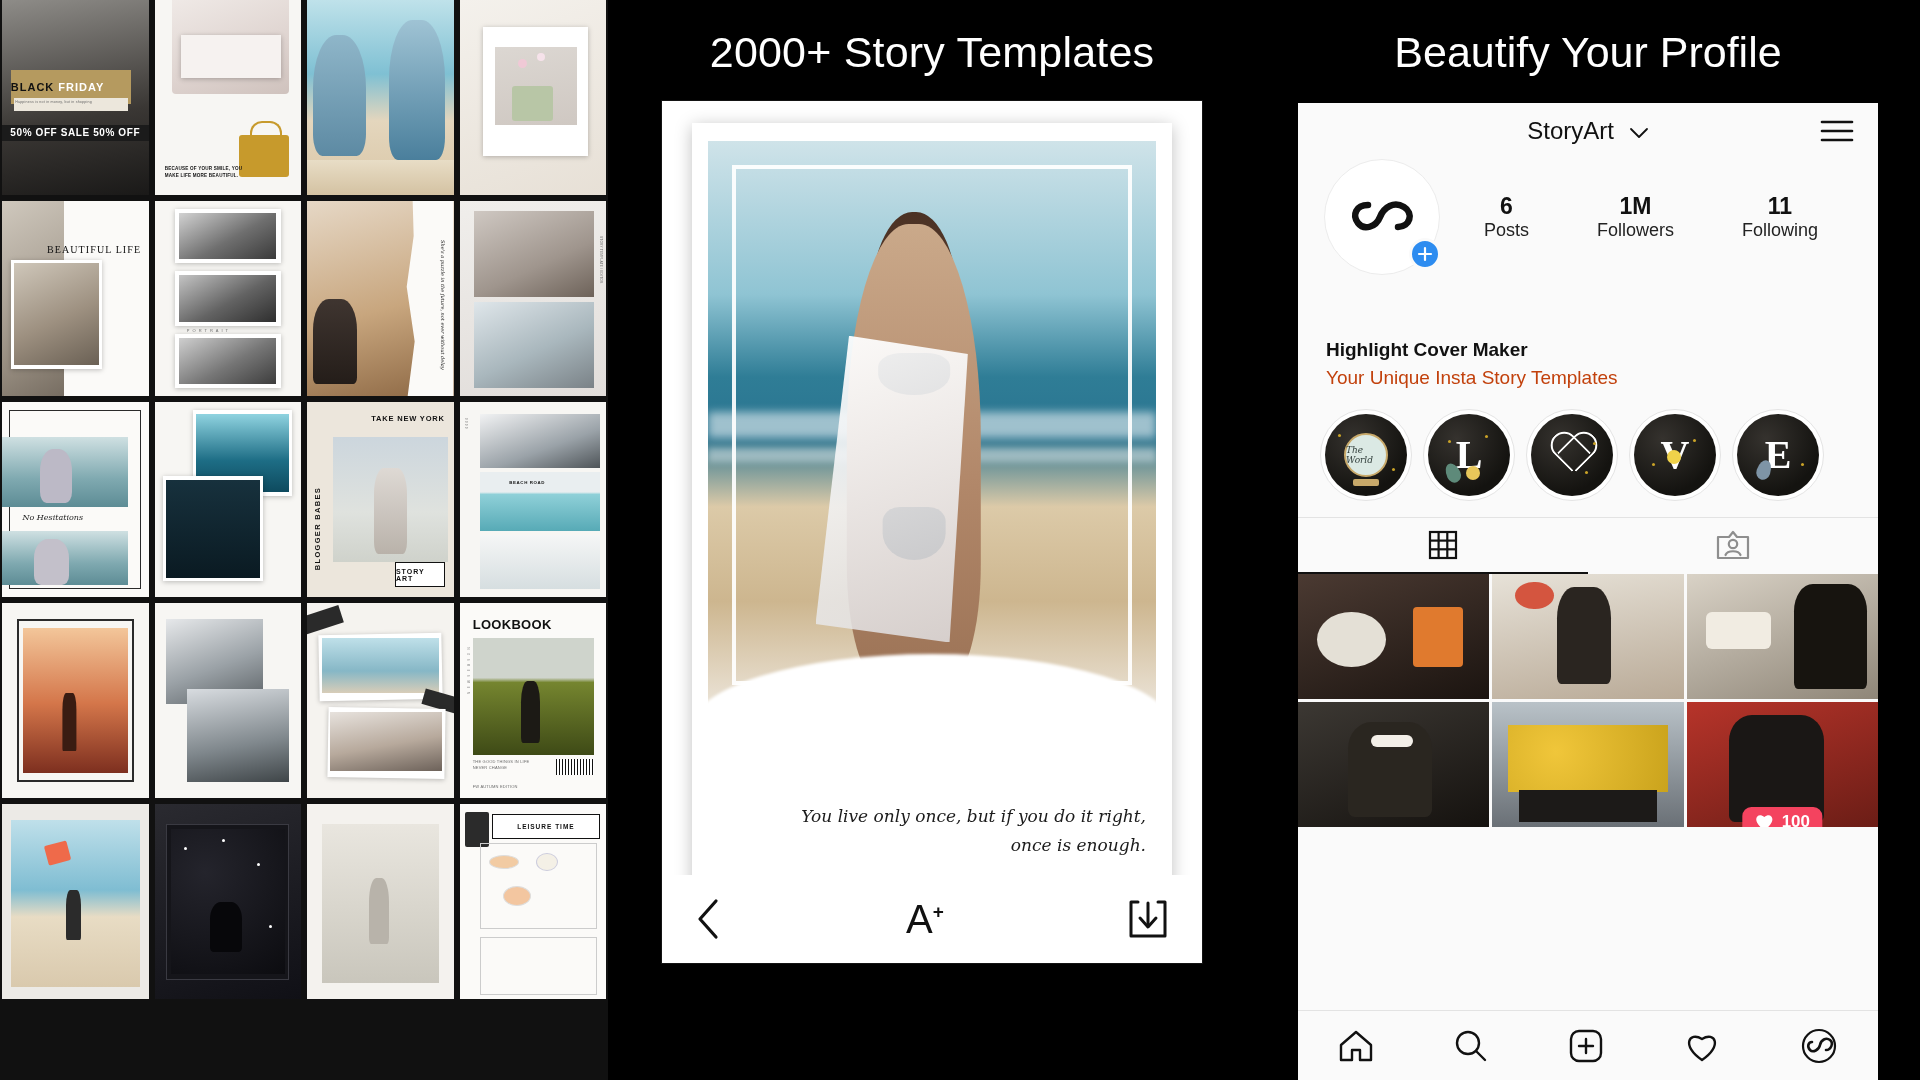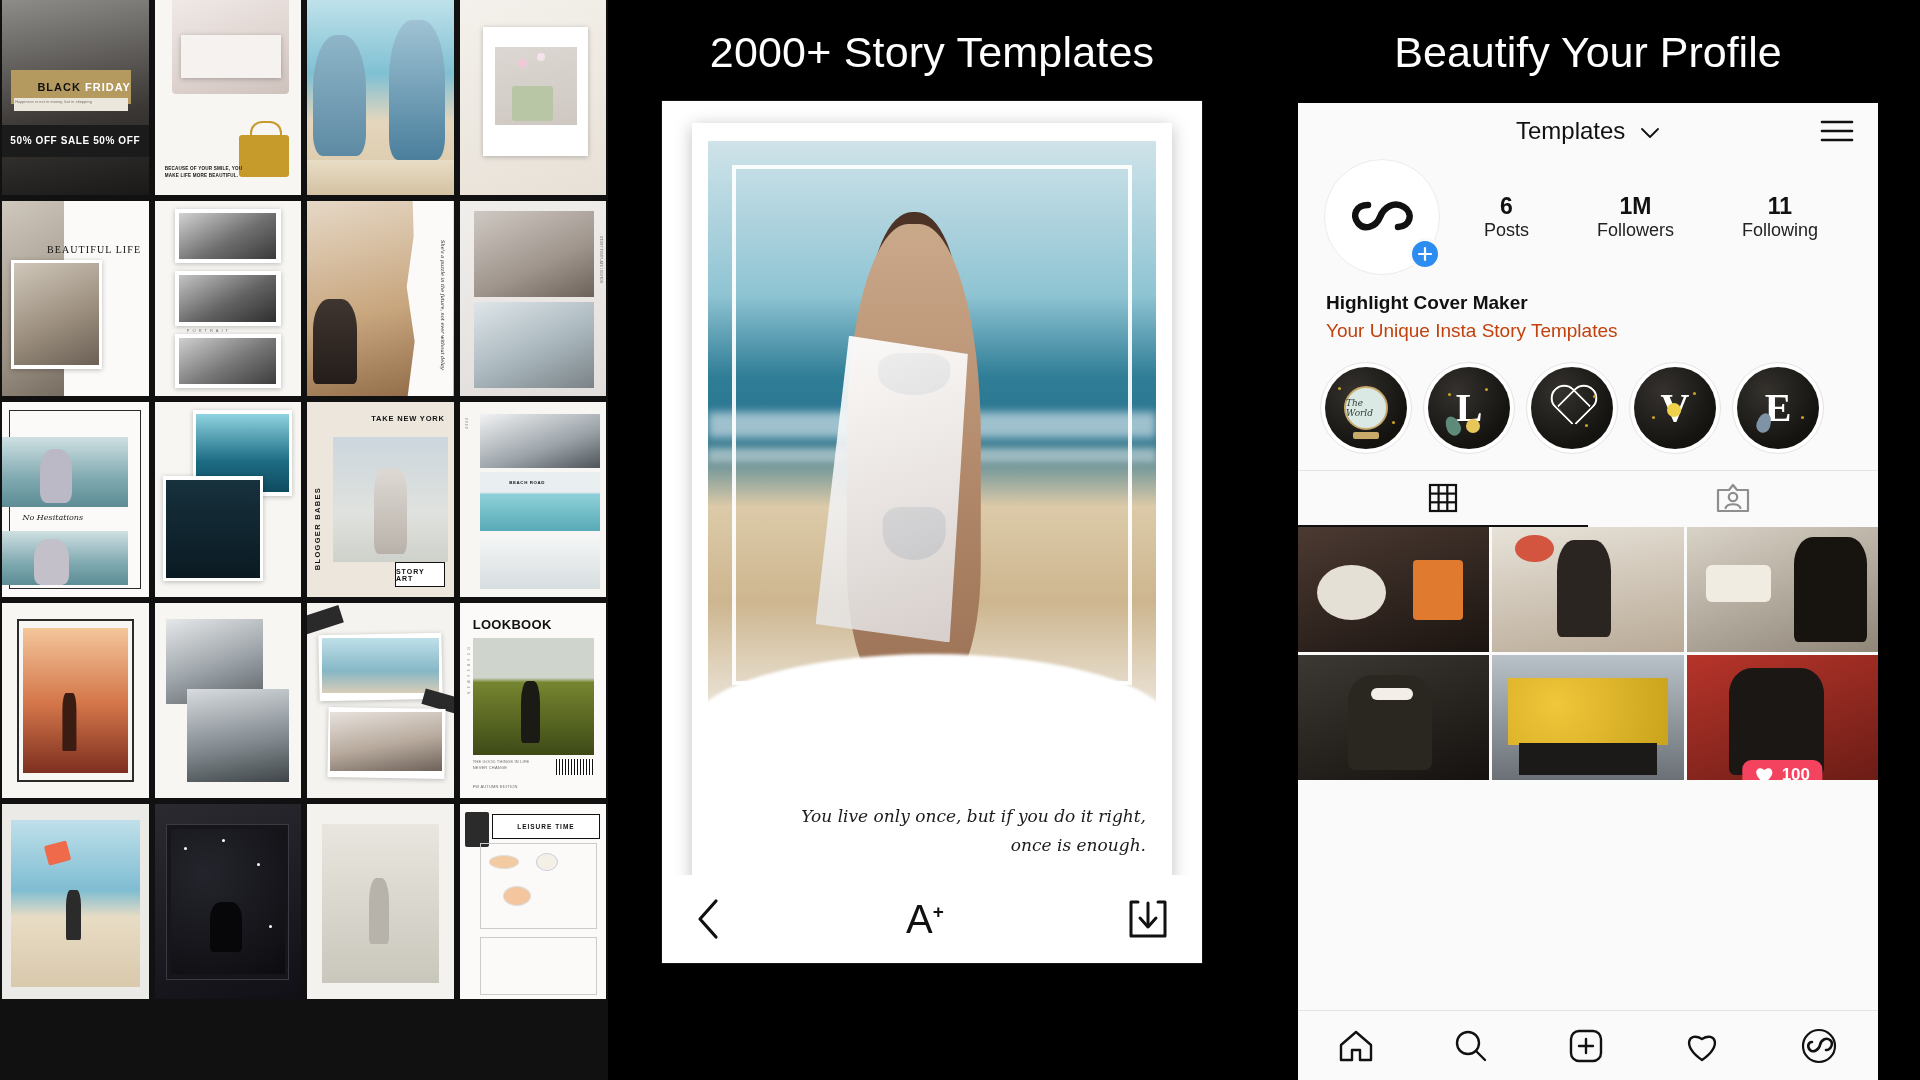--- a/index.html
+++ b/index.html
@@ -21,24 +21,24 @@
   .g-room   { background:linear-gradient(150deg,#cfc8bd,#978d80 60%,#5d544a); }
   .g-white  { background:#f7f6f3; }
   .g-night  { background:linear-gradient(160deg,#2a2a30,#101016); }
 
   .frame-w { position:absolute; background:#fff; box-shadow:0 1px 5px rgba(0,0,0,.25); }
   .outline { position:absolute; border:1.5px solid #2a2a2a; }
   .blk-txt { position:absolute; font-weight:700; color:#111; letter-spacing:.5px; }
   .tiny { font-size:4px; line-height:1.45; color:#6b6b6b; letter-spacing:.2px; }
 
   .bf-band { position:absolute; left:6%; right:12%; top:36%; height:34px; background:#b59a5f;
-             display:flex; align-items:center; justify-content:flex-end; }
+             display:flex; align-items:center; justify-content:flex-start; }
   .bf-band span { font-size:11px; font-weight:700; color:#111; letter-spacing:1px; }
   .bf-band span i { font-style:normal; color:#fff; }
-  .bf-strip { position:absolute; left:0; right:0; top:64%; height:32px; background:#1b1b1b;
+  .bf-strip { position:absolute; left:0; right:0; top:64%; height:16px; background:#1b1b1b;
               display:flex; align-items:center; justify-content:center; }
   .bf-strip span { color:#fff; font-size:10px; font-weight:700; letter-spacing:.6px; }
   .bf-sub { position:absolute; left:8%; right:14%; top:50%; height:13px; background:#ece7dc; }
 
   .vert-label { position:absolute; writing-mode:vertical-rl; transform:rotate(180deg);
                 font-size:9px; font-weight:700; letter-spacing:1.3px; color:#111; }
   .barcode { position:absolute; height:16px; background:repeating-linear-gradient(90deg,#111 0 1px,#fff 1px 3px,#111 3px 4px,#fff 4px 6px); }
   .ribbon { position:absolute; background:#fff; border:1px solid #111; display:flex;
             align-items:center; justify-content:center; }
   .ribbon span { font-size:7px; font-weight:700; letter-spacing:1px; color:#111; }
@@ -98,21 +98,21 @@
             border:1px solid #ececec; display:flex; align-items:center; justify-content:center;
             flex:0 0 auto; }
   .plus { position:absolute; right:-2px; bottom:4px; width:32px; height:32px; border-radius:50%;
           background:#2d8cf0; border:3px solid #fafafa; display:flex; align-items:center;
           justify-content:center; color:#fff; }
   .stats { display:flex; flex:1; justify-content:space-around; padding-left:10px; }
   .stat { text-align:center; }
   .stat .num { font-size:23px; font-weight:700; color:#111; line-height:1.15; }
   .stat .lbl { font-size:18px; color:#222; }
   .bio { padding:14px 28px 0; }
-  .bio .name { font-size:19px; font-weight:700; color:#111; line-height:1.45; }
+  .bio .name { font-size:19px; font-weight:700; color:#111; line-height:1.45;margin-top:47px; }
   .bio .desc { font-size:19px; color:#c2410c; line-height:1.45; }
   .edit-btn { margin:14px 28px 0; height:40px; border:1px solid #d6d6d6; border-radius:5px;
               background:#fff; display:flex; align-items:center; justify-content:center;
               font-size:18px; font-weight:700; color:#111; }
   .hl-row { display:flex; gap:11px; padding:18px 22px 16px; }
   .hl { width:92px; height:92px; border-radius:50%; background:#fff; border:1px solid #e4e4e4;
         padding:4px; flex:0 0 auto; }
   .hl-in { width:100%; height:100%; border-radius:50%; background:radial-gradient(circle at 35% 30%,#35322e,#141310 70%);
            position:relative; overflow:hidden; display:flex; align-items:center; justify-content:center; }
   .hl-letter { color:#fff; font-family:"Liberation Serif", serif; font-size:40px; font-weight:700; line-height:1; }
@@ -381,21 +381,21 @@
     </div>
   </div>
 
   <div class="panel-prof">
     <div class="prof-title">Beautify Your Profile</div>
 
     <div class="phone">
 
       <div class="ig-top">
         <div class="ig-user">
-          <span>Templates</span>
+          <span>StoryArt</span>
           <span class="chev">
             <svg width="20" height="12" viewBox="0 0 20 12">
                 <polyline points="2,2 10,10 18,2" fill="none" stroke="#111" stroke-width="1.8" stroke-linecap="round" stroke-linejoin="round"></polyline>
               </svg>
           </span>
         </div>
         <div class="burger">
           <svg width="34" height="26" viewBox="0 0 34 26">
             <line x1="2" y1="4" x2="32" y2="4" stroke="#111" stroke-width="2.6" stroke-linecap="round"></line>
             <line x1="2" y1="13" x2="32" y2="13" stroke="#111" stroke-width="2.6" stroke-linecap="round"></line>

